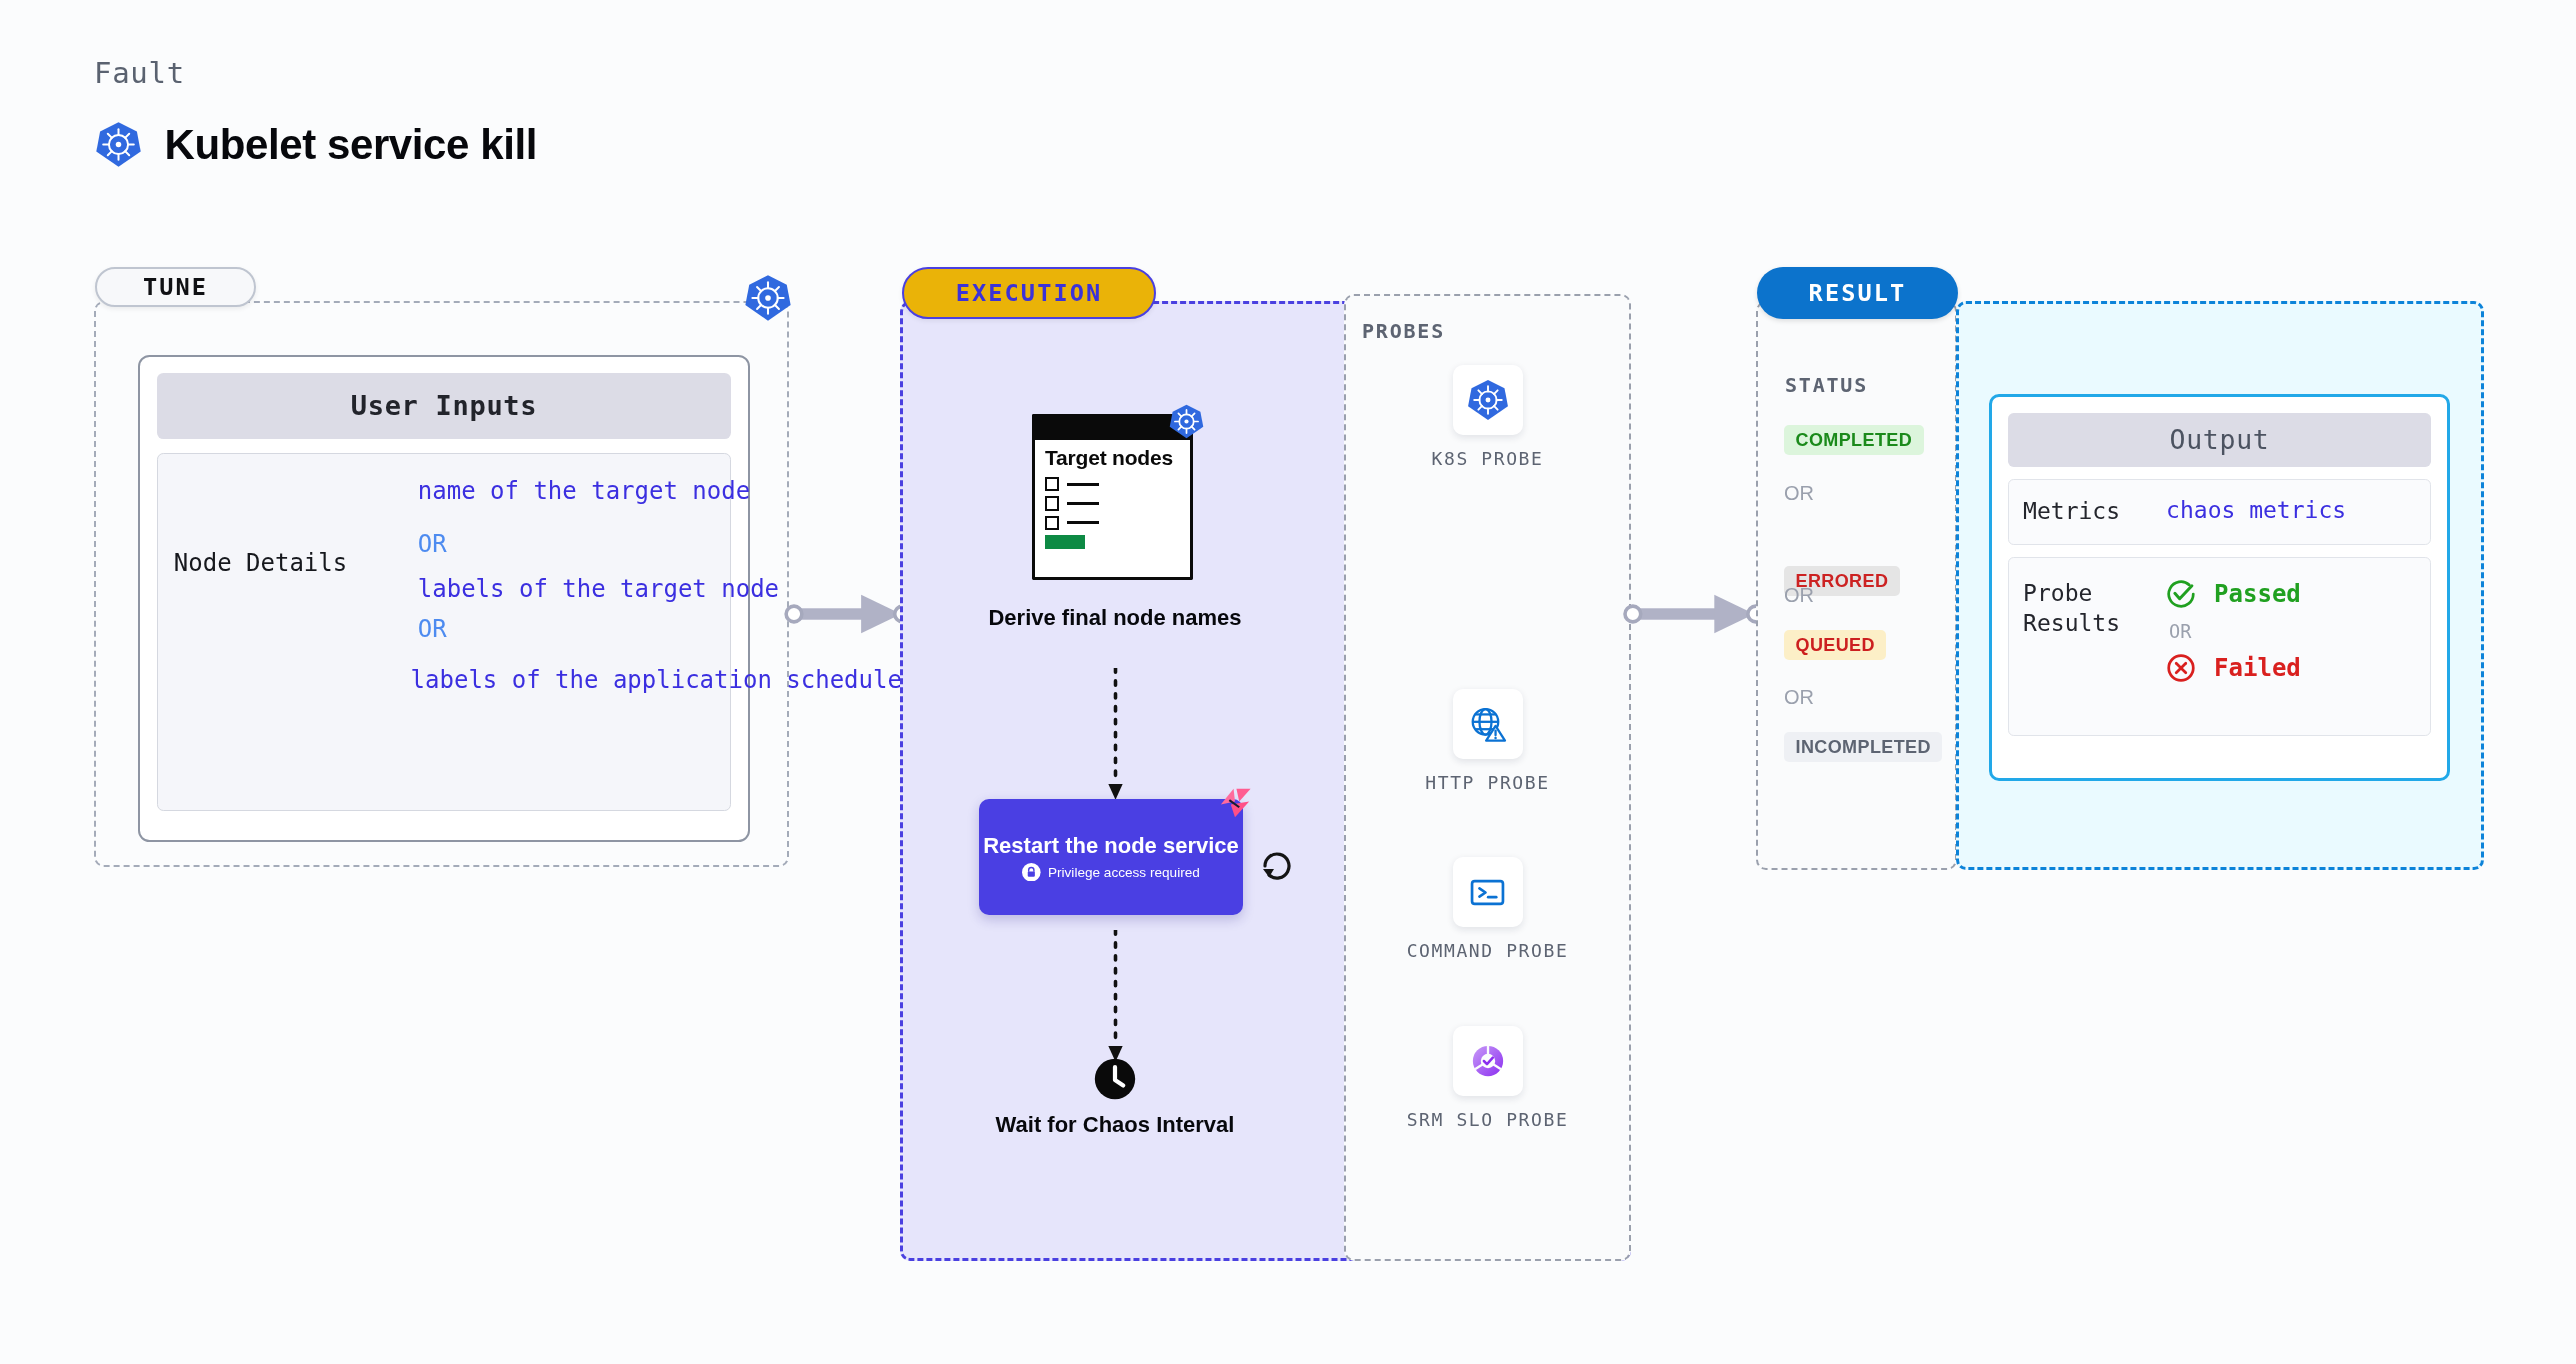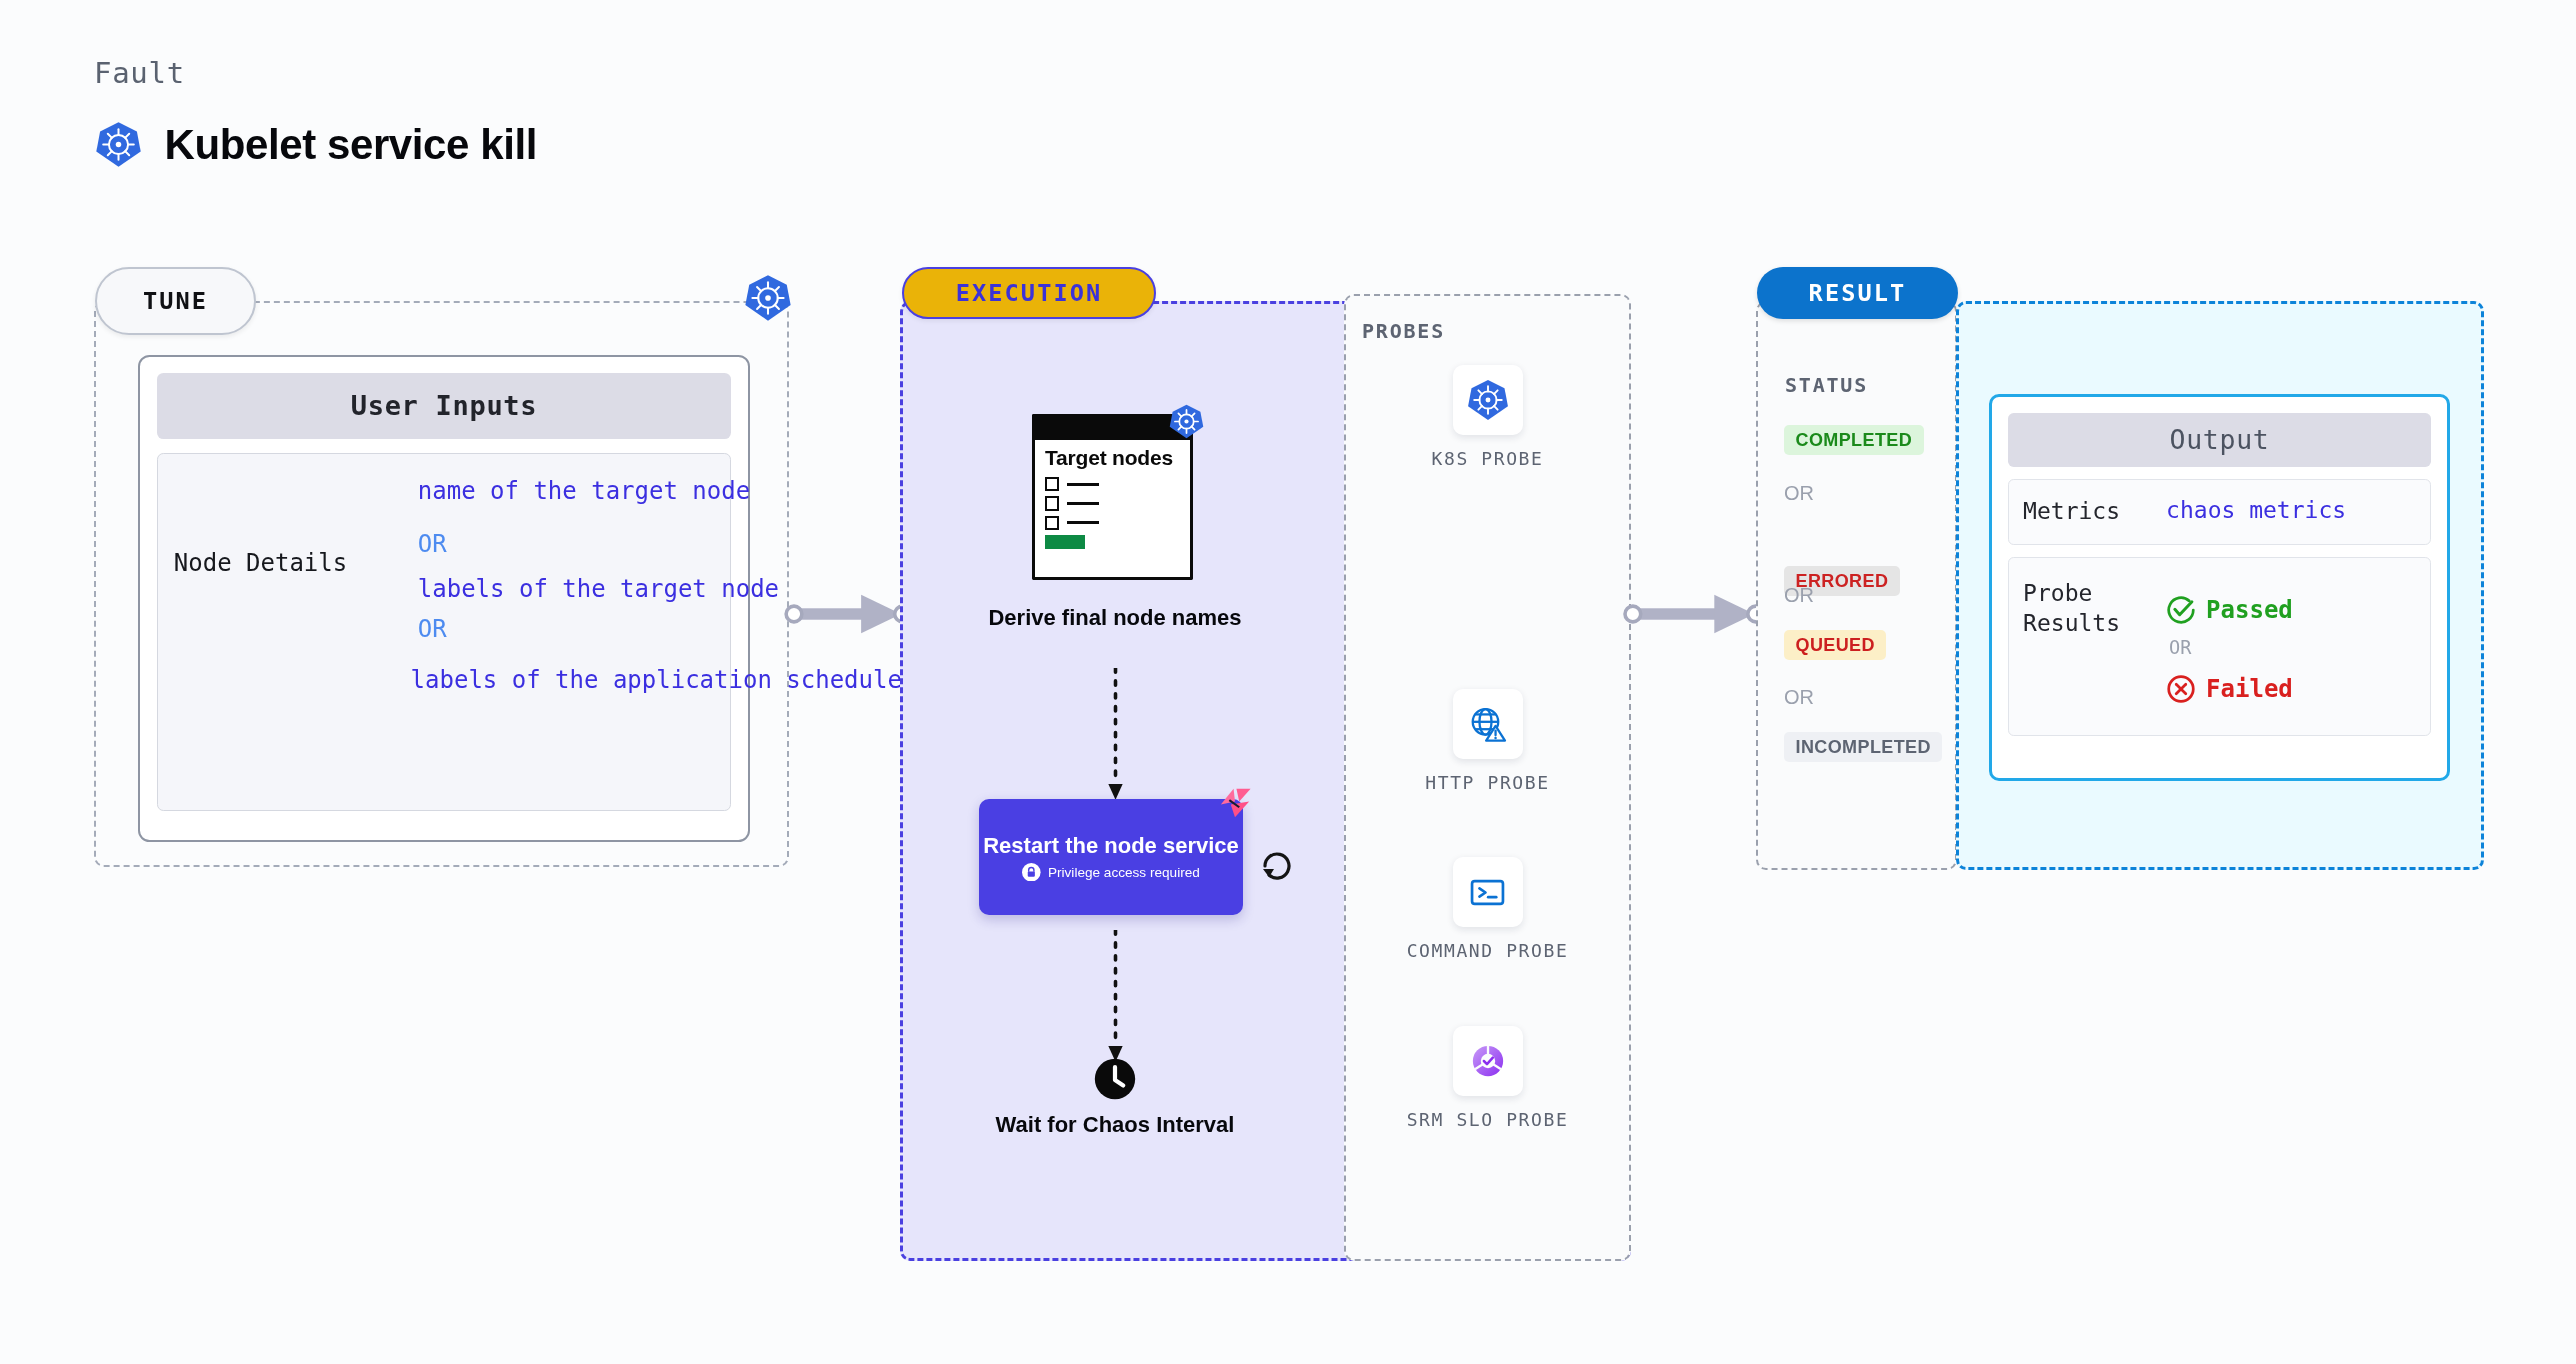--- a/index.html
+++ b/index.html
@@ -43,21 +43,21 @@
     border: 3.6px dashed #0c83d9; background: #eafaff;
   }
 
   
   .pill {
     position: absolute; display: flex; align-items: center; justify-content: center;
     border-radius: 716px; font-family: "DejaVu Sans Mono", monospace;
     font-size: 23.6px; font-weight: 700; letter-spacing: 2.1px;
   }
   .pill-tune {
-    left: 95px; top: 267px; width: 161px; height: 68px;
+    left: 95px; top: 267px; width: 161px; height: 40px;
     background: #f7f8fa; border: 2.1px solid #bfc5d0; color: #101114;
     box-shadow: 0 2.1px 5px rgba(0,0,0,.07);
   }
   .pill-exec {
     left: 902px; top: 267px; width: 254px; height: 52px;
     background: #eab308; border: 2.9px solid #4a40e0; color: #3b32d8;
     box-shadow: 0 2.1px 5px rgba(0,0,0,.07);
   }
   .pill-result {
     left: 1757px; top: 267px; width: 201px; height: 52px;
@@ -184,21 +184,21 @@
   .out-row {
     margin-top: 12px; background: #fafbfd; border: 1.4px solid #e1e4ea; border-radius: 5.7px;
     display: flex; padding: 17px 14.3px;
   }
   .out-key {
     width: 143px; flex: none; font-family: "DejaVu Sans Mono", monospace;
     font-size: 23px; color: #24262d; line-height: 1.3;
   }
   .out-val { flex: 1; font-family: "DejaVu Sans Mono", monospace; font-size: 23px; color: #3b2fe0; }
   .out-row.tall { height: 179px; padding-top: 21.5px; }
-  .pr-line { display: flex; align-items: center; gap: 10px; margin-top: 16px; }
+  .pr-line { display: flex; align-items: center; gap: 18px; }
   .pr-pass { color: #20a020; font-size: 24px; font-weight: 700; }
   .pr-fail { color: #d9201f; font-size: 24px; font-weight: 700; }
   .pr-or { color: #9aa0ad; font-size: 18.6px; margin: 11.5px 0 11.5px 2.9px; }
 </style>
 </head>
 <body>
 
 <div id="root">
 
   <div class="fault-label">Fault</div>

